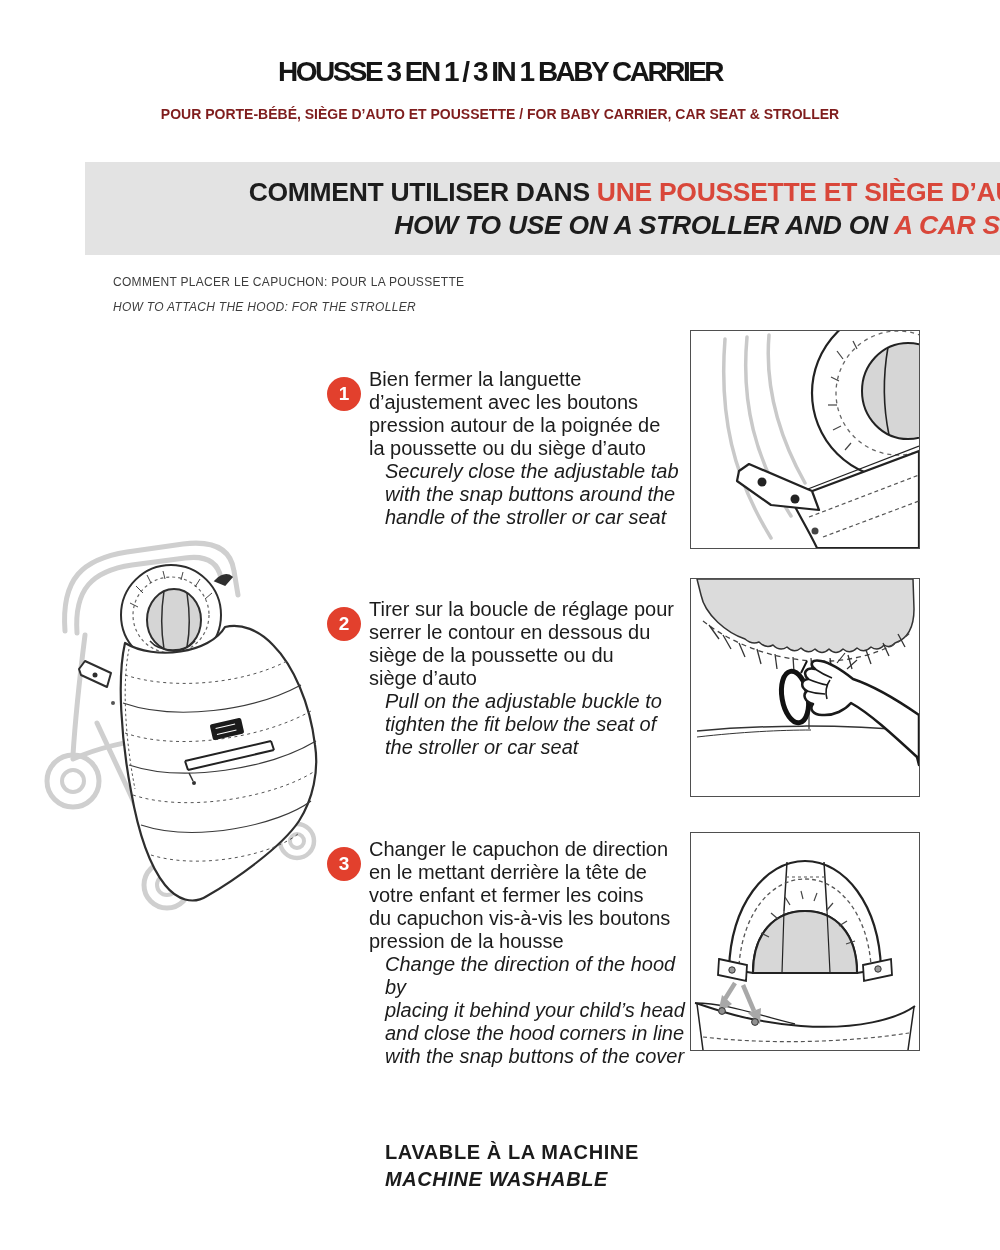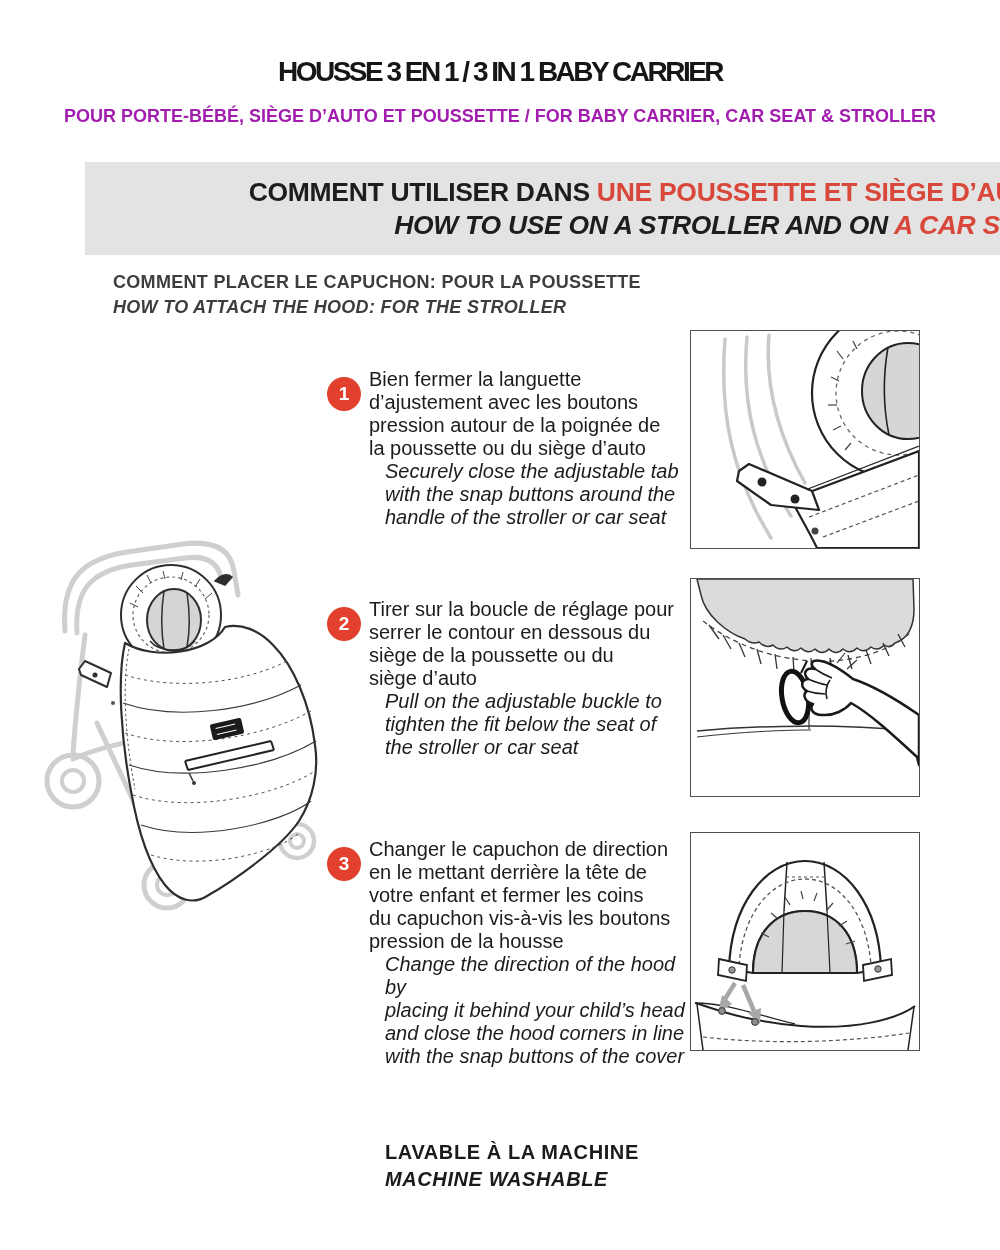--- a/index.html
+++ b/index.html
@@ -1,28 +1,28 @@
 <!DOCTYPE html>
 <html><head>
 <meta charset="utf-8">
 <style>
   html,body{margin:0;padding:0;background:#fff;}
   .page{position:relative;width:1000px;height:1250px;background:#ffffff;overflow:hidden;
         font-family:"Liberation Sans",sans-serif;color:#1f1f1f;}
   .title{position:absolute;left:0;top:56px;width:1000px;margin:0;text-align:center;
          font-size:28px;font-weight:700;letter-spacing:-2.5px;color:#161616;}
   .subtitle{position:absolute;left:0;top:106px;width:1000px;text-align:center;
-            font-size:18px;font-weight:700;letter-spacing:0;color:#a21caf;}
+            font-size:14px;font-weight:700;letter-spacing:0;color:#7f1d1d;}
   .banner{position:absolute;left:85px;top:162px;width:965px;height:93px;background:#e3e3e3;
           display:flex;flex-direction:column;justify-content:center;box-sizing:border-box;padding-left:28px;align-items:flex-end;}
   .banner-line{font-size:26.5px;font-weight:700;letter-spacing:-0.3px;line-height:33px;color:#1d1d1d;white-space:nowrap;}
   .banner-line .red{color:#d9473a;}
   .banner-line.it{font-style:italic;}
-  .section-heading{position:absolute;left:113px;top:270px;font-size:18px;line-height:25px;
-                   color:#3d3d3d;letter-spacing:0.3px;font-weight:bold;}
+  .section-heading{position:absolute;left:113px;top:270px;font-size:12px;line-height:25px;
+                   color:#3d3d3d;letter-spacing:0.3px;}
   .section-heading .it{font-style:italic;}
   .step{position:absolute;left:327px;width:370px;}
   .step .circle{position:absolute;left:0;top:9px;width:34px;height:34px;border-radius:50%;
                 background:#e2402d;color:#fff;display:flex;align-items:center;justify-content:center;
                 font-size:19px;font-weight:700;}
   .step .txt{margin-left:42px;font-size:20px;line-height:23px;color:#1c1c1c;}
   .step .fr{white-space:pre-line;}
   .step .en{white-space:pre-line;font-style:italic;margin-left:16px;}
   .fig{position:absolute;left:690px;width:228px;height:217px;border:1.5px solid #4f4f4f;
        background:#fff;overflow:hidden;box-sizing:content-box;}

